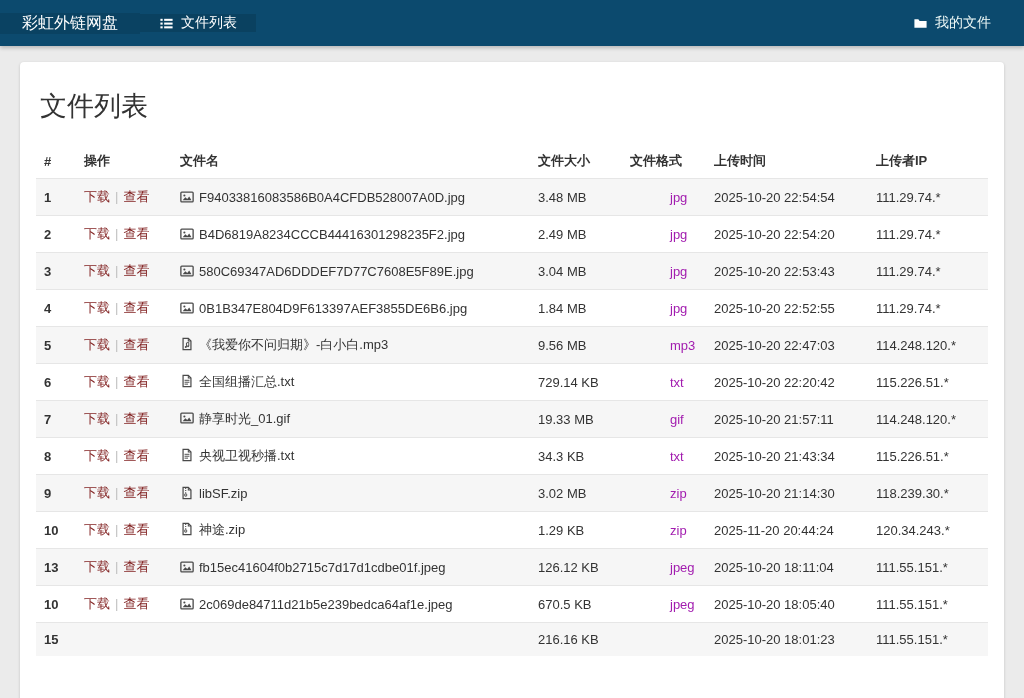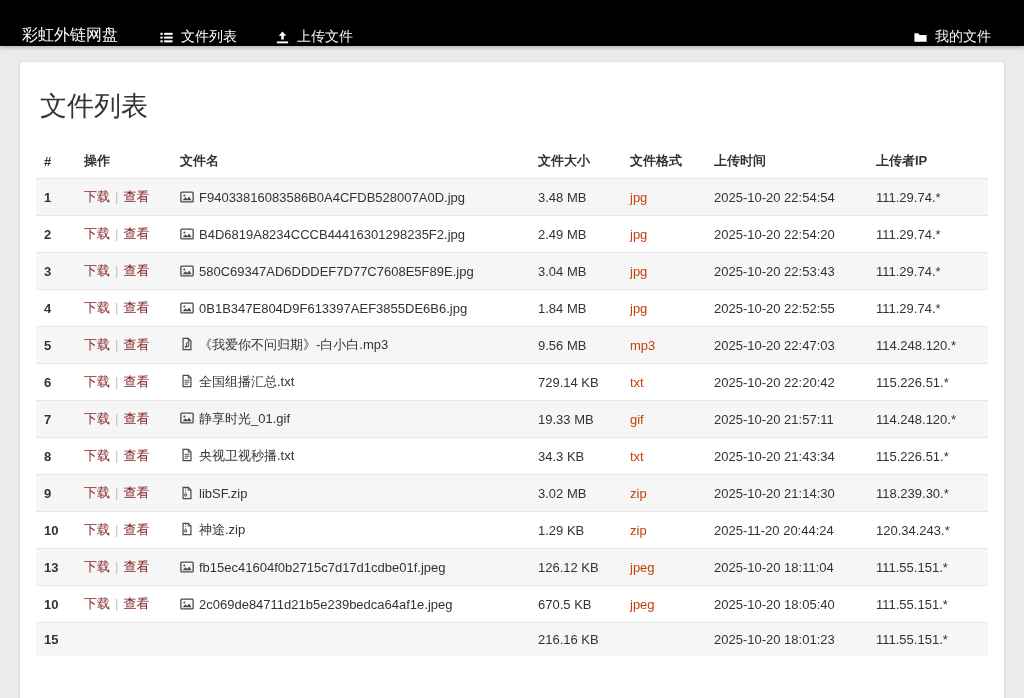--- a/index.html
+++ b/index.html
@@ -5,21 +5,21 @@
   * { box-sizing: border-box; }
   html, body { margin: 0; padding: 0; }
   body {
     width: 1024px; height: 698px; overflow: hidden;
     background: #ebebeb;
     font-family: "Liberation Sans", "DejaVu Sans", sans-serif;
   }
 
   
   .navbar {
-    height: 46px; background: #000000; display: flex; align-items: flex-end;
+    height: 46px; background: #0c4a6e; display: flex; align-items: center;
     box-shadow: 0 2px 4px rgba(0,0,0,.22); position: relative; z-index: 2;
   }
   .brand {
     display: flex; align-items: center; padding: 0 22px;
     background: rgba(0,0,0,.10); color: #fff; font-size: 16px; cursor: pointer;
   }
   .nav-item {
     display: flex; align-items: center; gap: 7px; padding: 0 19px;
     color: #eef9f7; font-size: 14px; cursor: pointer;
   }
@@ -46,21 +46,21 @@
   .file-table tbody tr:nth-child(odd) { background: #f6f6f6; }
   .col-idx   { width: 40px; }
   .col-act   { width: 96px; }
   .col-size  { width: 92px; }
   .col-fmt   { width: 84px; }
   .col-time  { width: 162px; margin-left: 33px; }
   .col-ip    { width: 120px; }
   td.cell-idx { font-weight: bold; }
   a.action-link { color: #7f1d1d; text-decoration: none; cursor: pointer; }
   .action-sep { color: #c0c0c0; padding: 0 5px; }
-  a.format-link { color: #c2410c; text-decoration: none; cursor: pointer; }
+  a.format-link { color: #a21caf; text-decoration: none; cursor: pointer; margin-left: 40px; }
   .file-icon { display: inline-flex; width: 14px; height: 14px; vertical-align: -2px; margin-right: 5px; color: #4a4a4a; }
   .file-icon svg { width: 100%; height: 100%; }
 </style>
 </head>
 <body>
 
 <nav class="navbar">
   <div class="brand">彩虹外链网盘</div>
 
   <div class="nav-item active">
@@ -69,29 +69,20 @@
           <rect x="1.5" y="3" width="2.4" height="2.2"></rect>
           <rect x="5.5" y="3" width="9" height="2.2"></rect>
           <rect x="1.5" y="7" width="2.4" height="2.2"></rect>
           <rect x="5.5" y="7" width="9" height="2.2"></rect>
           <rect x="1.5" y="11" width="2.4" height="2.2"></rect>
           <rect x="5.5" y="11" width="9" height="2.2"></rect>
         </svg>
       </span>
     <span>文件列表</span>
   </div>
-  <div class="nav-item">
-    <span class="nav-icon">
-        <svg viewBox="0 0 16 16" fill="currentColor">
-          <path d="M8 1.5l4 4.5H9.4v4H6.6V6H4z"></path>
-          <rect x="2" y="12.2" width="12" height="2"></rect>
-        </svg>
-      </span>
-    <span>上传文件</span>
-  </div>
 
   <div class="nav-right">
     <div class="nav-item">
       <span class="nav-icon">
           <svg viewBox="0 0 16 16" fill="currentColor">
             <path d="M1.5 3.5h4.2l1.4 1.8h7.4v7.2h-13z"></path>
           </svg>
         </span>
       <span>我的文件</span>
     </div>

